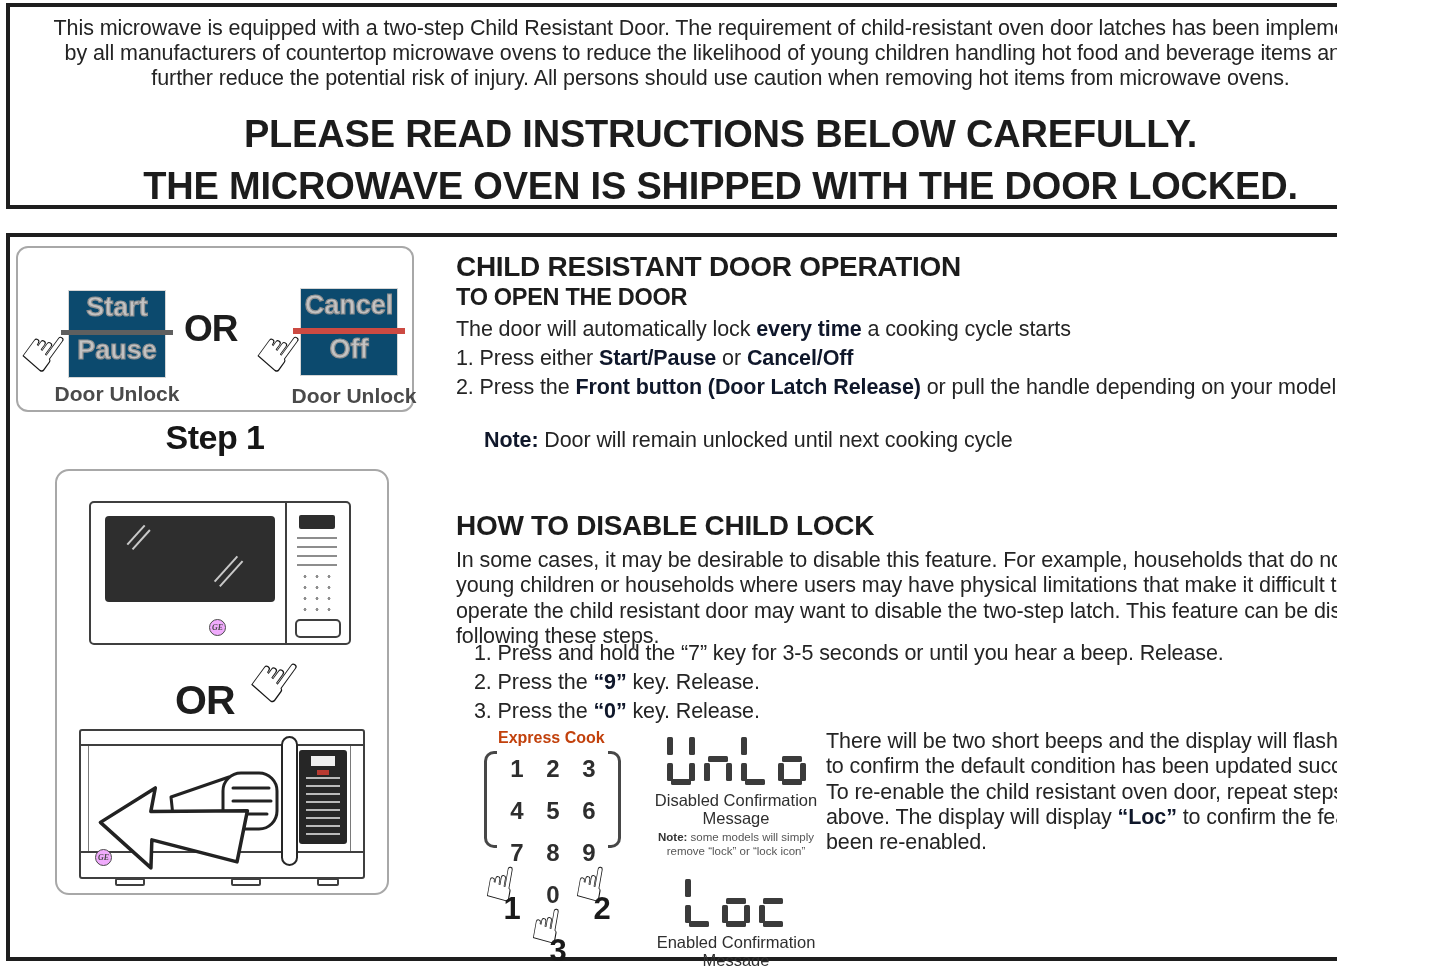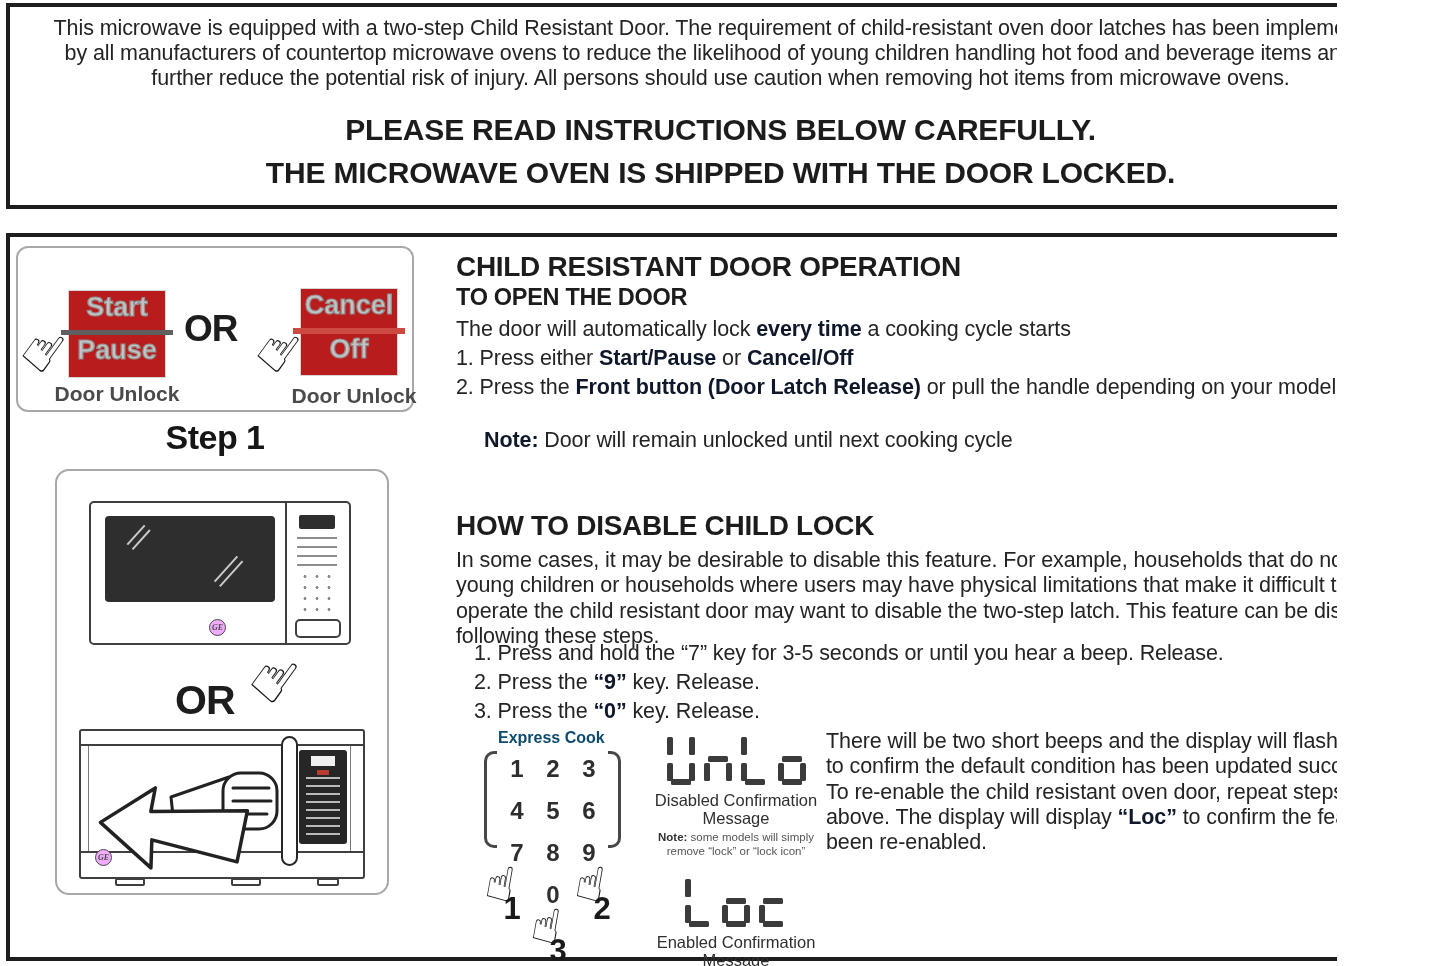--- a/index.html
+++ b/index.html
@@ -11,39 +11,39 @@
   
   .top-box {
     position:absolute; left:6px; top:3px; width:1429px; height:206px;
     border:4px solid #1e1e1e; background:#fff;
   }
   .notice-par {
     margin:9px auto 0; width:1352px; text-align:center;
     font-size:21.5px; line-height:1.17; color:#242424; letter-spacing:-0.1px;
   }
   .warn-line {
-    text-align:center; font-size:30px; font-weight:bold; color:#1c1c1c; letter-spacing:-0.2px;
+    text-align:center; font-size:38px; font-weight:bold; color:#1c1c1c; letter-spacing:-0.2px;
   }
   .warn-1 { margin-top:22px; }
   .warn-2 { margin-top:9px; }
 
   
   .main-box {
     position:absolute; left:6px; top:233px; width:1429px; height:728px;
     border:4px solid #1e1e1e; background:#fff;
   }
   .abs { position:absolute; }
 
   
   .step1-box {
     left:6px; top:9px; width:398px; height:166px;
     border:2px solid #a8a8a8; border-radius:12px; background:#fff;
   }
   .btn-illus {
-    position:absolute; width:98px; height:88px; background:#b91c1c;
+    position:absolute; width:98px; height:88px; background:#0c4a6e;
     border:1px solid #d6d6d6; text-align:center;
   }
   .btn-start { left:50px; top:42px; }
   .btn-cancel { left:282px; top:40px; }
   .btn-word {
     display:block; font-size:27px; font-weight:bold; color:#c3c3c3;
     -webkit-text-stroke:1.2px #909090; line-height:1.0; margin-top:3px;
   }
   .btn-line { position:absolute; left:-8px; width:112px; height:5px; top:39px; }
   .line-gray { background:#5f5f5f; }
@@ -130,21 +130,21 @@
   .sec1-item2 { left:446px; top:138px; width:968px; }
   .sec1-note  { left:474px; top:191px; }
   .sec2-title { left:446px; top:273px; }
   .sec2-intro { left:446px; top:311px; width:968px; }
   .sec2-li1 { left:464px; top:404px; }
   .sec2-li2 { left:464px; top:433px; }
   .sec2-li3 { left:464px; top:462px; }
 
   
   .keypad { left:470px; top:492px; width:160px; height:230px; }
-  .kp-title { position:absolute; left:18px; top:0; font-size:16px; font-weight:bold; color:#0c4a6e; }
+  .kp-title { position:absolute; left:18px; top:0; font-size:16px; font-weight:bold; color:#c2410c; }
   .kp-key { position:absolute; width:30px; height:30px; text-align:center;
             font-size:24px; font-weight:600; color:#2e2e2e; }
   .kp-bracket { position:absolute; width:13px; height:97px; top:22px; }
   .kp-br-left  { left:4px;  border:3px solid #474747; border-right:none; border-radius:10px 0 0 10px; }
   .kp-br-right { left:128px; border:3px solid #474747; border-left:none; border-radius:0 10px 10px 0; }
   .kp-hand { position:absolute; font-size:48px; }
   .kp-hand .num { position:absolute; left:22px; top:34px; font-size:31px; font-weight:800;
                   color:#1a1a1a; font-family:"Liberation Sans",sans-serif; transform:rotate(-10deg); }
   .kp-h1 { left:6px;  top:126px; transform:rotate(10deg); }
   .kp-h2 { left:96px; top:126px; transform:rotate(10deg); }

